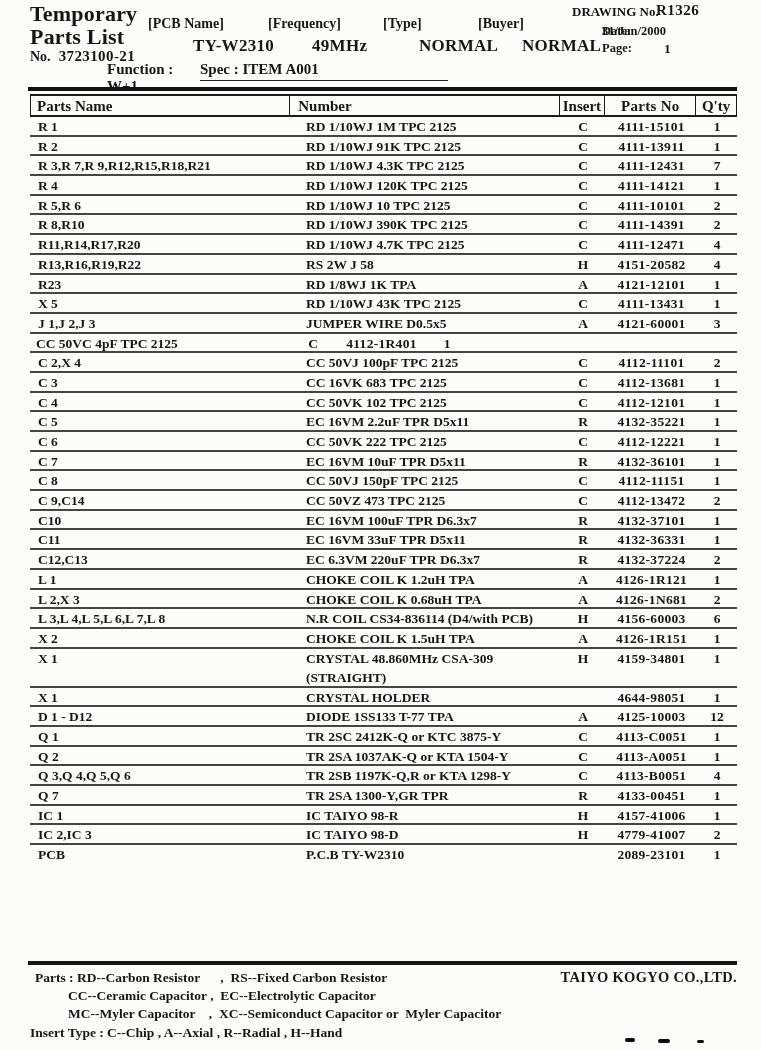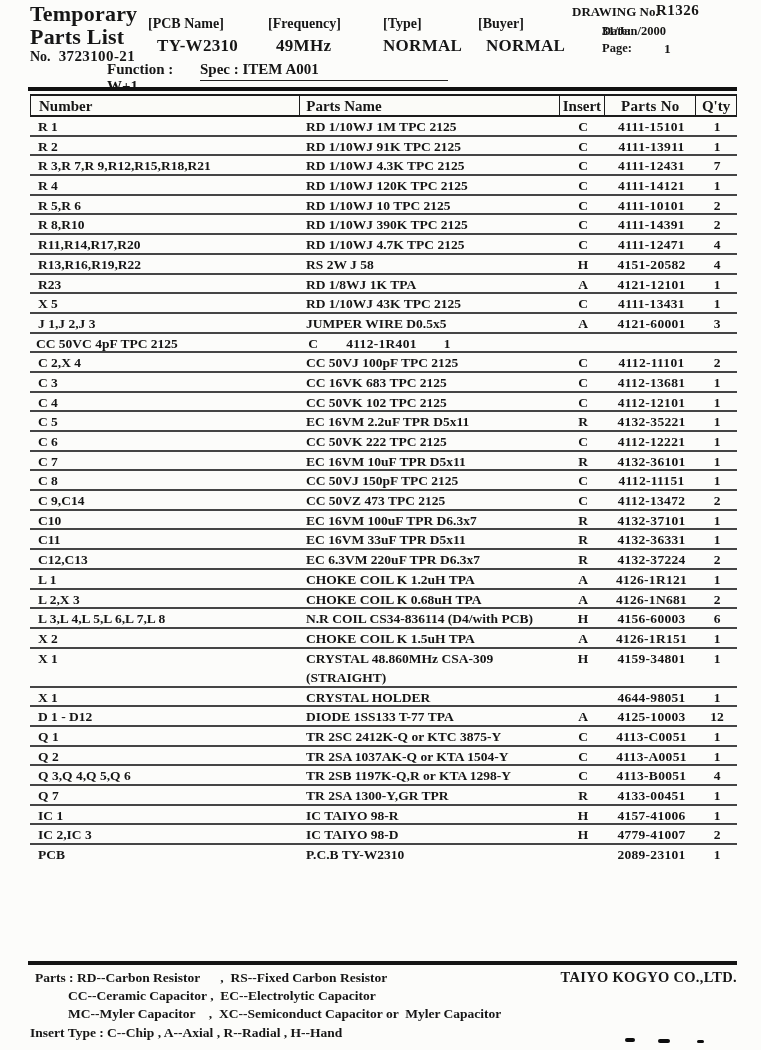--- a/index.html
+++ b/index.html
@@ -13,21 +13,21 @@
   }
   .page{position:absolute;inset:0;background:#fcfcfa;overflow:hidden;}
   .abs{position:absolute;}
 
   
   .doc-title{left:30px;top:2px;font-size:22px;font-weight:bold;line-height:23px;letter-spacing:.2px;}
   .doc-no{left:30px;top:48px;font-size:14px;font-weight:bold;}
   .doc-no .num{font-size:15px;margin-left:8px;letter-spacing:.4px;margin-top:8px;}
 
   .fld-label{font-size:14px;font-weight:bold;}
-  .fld-value{font-size:17px;font-weight:bold;letter-spacing:.3px;}
+  .fld-value{font-size:17px;font-weight:bold;letter-spacing:.3px;margin-left:36px;}
 
   .right-meta{font-weight:bold;}
   .drawing-label{left:572px;top:4px;font-size:13px;}
   .drawing-value{left:656px;top:2px;font-size:15px;letter-spacing:.5px;}
   .date-label{left:602px;top:24px;font-size:12.5px;}
   .date-value{left:602px;top:24px;font-size:12.5px;}
   .page-label{left:602px;top:41px;font-size:12.5px;}
   .page-value{left:664px;top:41px;font-size:13.5px;}
 
   .fn-spec{font-size:15px;font-weight:bold;}
@@ -110,22 +110,22 @@
   </div>
   <div class="abs fn-spec spec-block">
     <span>Spec :</span>
     <span>ITEM A001</span>
   </div>
 
   <div class="abs heavy-bar"></div>
 
   <div class="abs tbl">
     <div class="thead">
+      <div class="th c-name">Parts Name</div>
       <div class="th c-num">Number</div>
-      <div class="th c-name">Parts Name</div>
       <div class="th c-ins">Insert</div>
       <div class="th c-no">Parts No</div>
       <div class="th c-qty">Q'ty</div>
     </div>
     <div class="tbody">
         <div class="trow">
           <div class="td c-num">R 1</div>
           <div class="td c-name">RD 1/10WJ 1M TPC 2125</div>
           <div class="td c-ins">C</div>
           <div class="td c-no">4111-15101</div>

